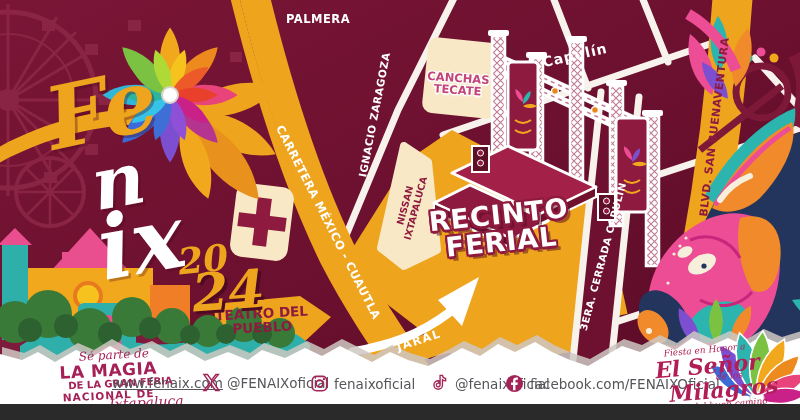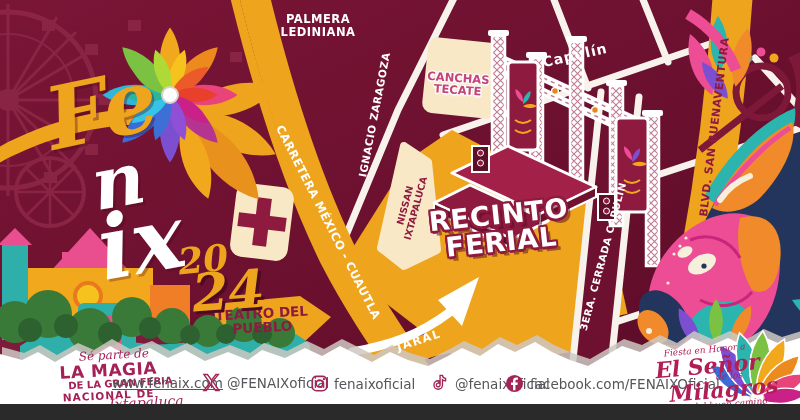--- a/index.html
+++ b/index.html
@@ -302,21 +302,20 @@
     <use href="#petal" transform="rotate(25) scale(1.3)" fill="#F2A81D"></use>
     <use href="#petal" transform="rotate(45) scale(1.2)" fill="#ED8A1E"></use>
     <use href="#petal" transform="rotate(65) scale(1.1)" fill="#E8437A"></use>
     <use href="#petal" transform="rotate(85) scale(1.0)" fill="#C92188"></use>
     <circle r="7" fill="#fff" stroke="#D8D2CC"></circle>
   </g>
 </svg>
 
 <div class="lbl" id="lbl-palmera">
   <div>PALMERA</div>
-  <div>LEDINIANA</div>
 </div>
 <div class="lbl" id="lbl-zaragoza">IGNACIO ZARAGOZA</div>
 <div class="lbl" id="lbl-capulin">Capulín</div>
 <div class="lbl" id="lbl-carretera">CARRETERA MÉXICO - CUAUTLA</div>
 <div class="lbl" id="lbl-blvd">BLVD. SAN BUENAVENTURA</div>
 <div class="lbl" id="lbl-cerrada">3ERA. CERRADA CAPULÍN</div>
 <div class="lbl" id="lbl-jaral">JARAL</div>
 
 <div class="lbl" id="lbl-canchas">
   <div>CANCHAS</div>

